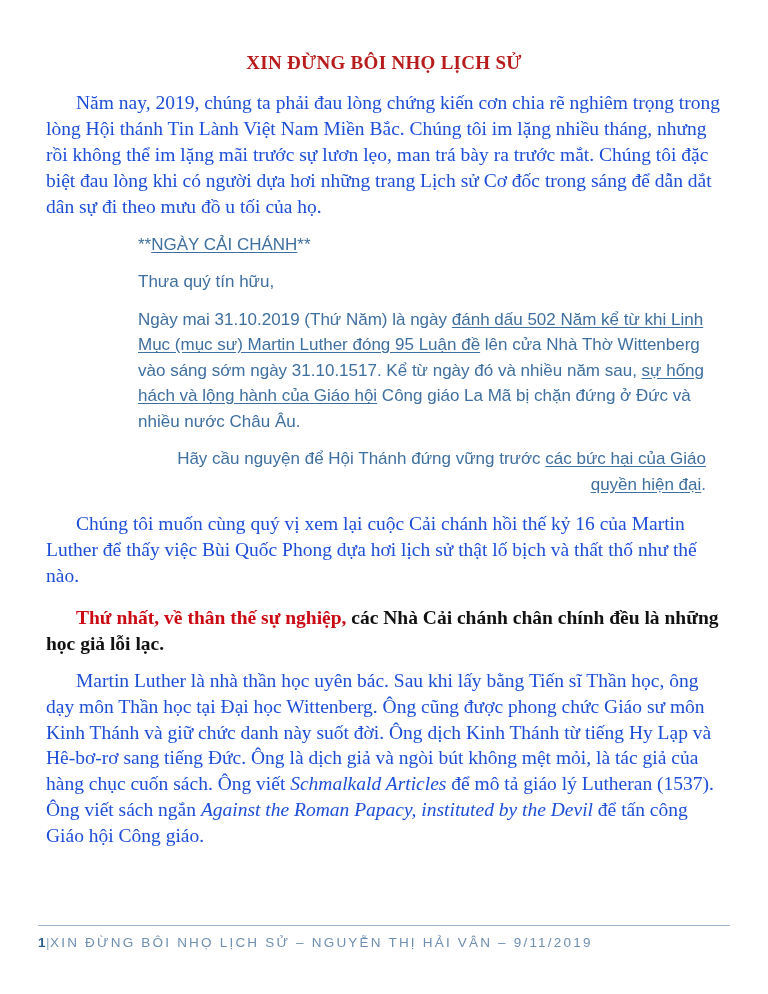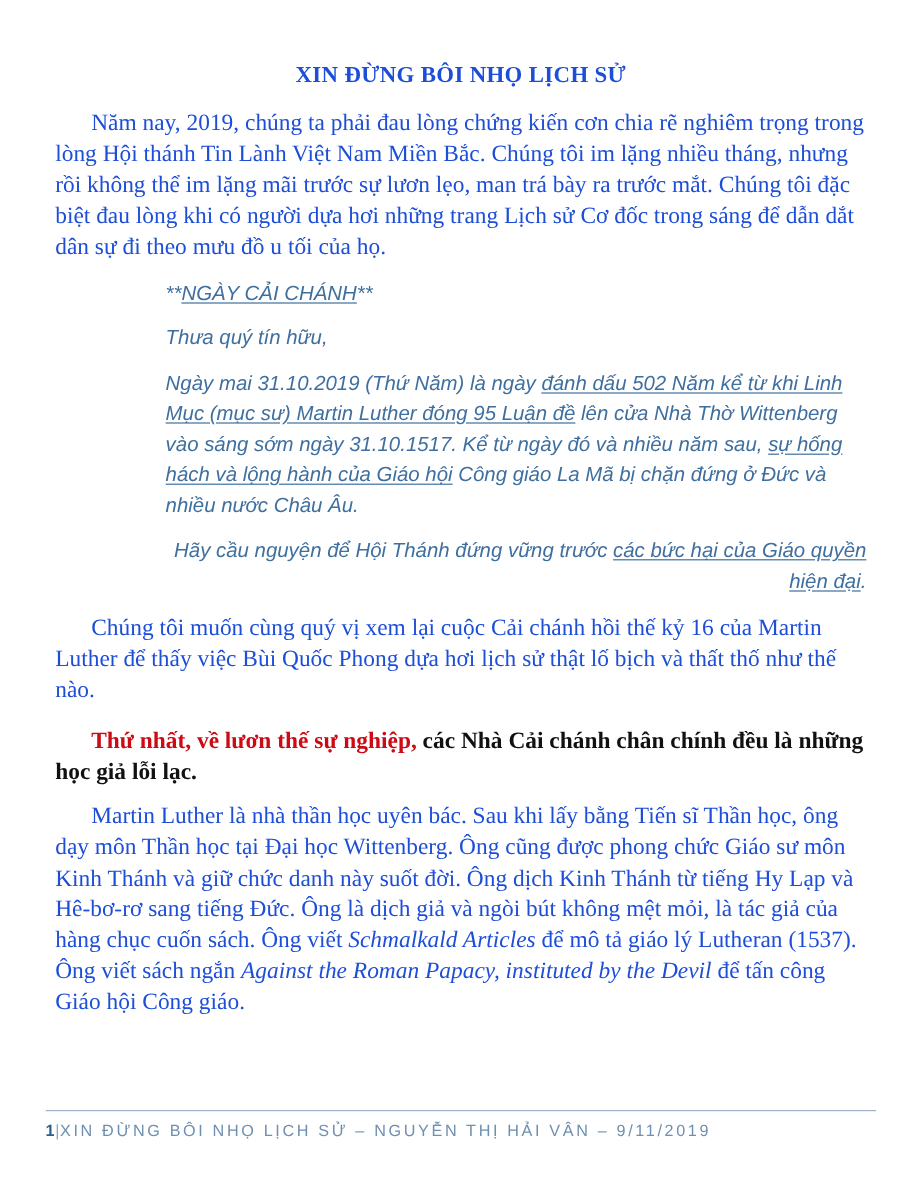--- a/index.html
+++ b/index.html
@@ -22,43 +22,42 @@
     left: 46px;
     top: 52px;
     width: 676px;
   }
   .doc-title {
     text-align: center;
     font-weight: bold;
     font-size: 19px;
     letter-spacing: 0.3px;
     margin: 0 0 16px 0;
-    color: #1d4ed8;
+    color: #b91c1c;
   }
   .para {
     font-size: 19.5px;
     line-height: 1.33;
     text-align: left;
     margin: 0 0 11px 0;
     text-indent: 30px;
     color: #1d4ed8;
   }
   .para i, .para em { font-style: italic; }
 
   .quote-block {
     margin: 12px 0 14px 0;
     padding-left: 92px;
     font-family: "Liberation Sans", "DejaVu Sans", sans-serif;
     color: #3f6f9f;
     font-size: 17px;
     line-height: 1.5;
   }
   .quote-block p {
-    margin: 0 0 12px 0;
-    font-style: italic;
+    margin: 0 16px 12px 0;
   }
   .quote-block p:last-child { margin-bottom: 0; text-align: right; }
   .quote-block u {
     text-decoration: underline;
     text-underline-offset: 2px;
   }
 
   .heading-red {
     font-size: 19.5px;
     line-height: 1.33;
@@ -118,21 +117,21 @@
 
       <p>Thưa quý tín hữu,</p>
 
       <p><span>Ngày mai 31.10.2019 (Thứ Năm) là ngày </span><u>đánh dấu 502 Năm kể từ khi Linh Mục (mục sư) Martin Luther đóng 95 Luận đề</u><span> lên cửa Nhà Thờ Wittenberg vào sáng sớm ngày 31.10.1517. Kể từ ngày đó và nhiều năm sau, </span><u>sự hống hách và lộng hành của Giáo hội</u><span> Công giáo La Mã bị chặn đứng ở Đức và nhiều nước Châu Âu.</span></p>
 
       <p><span>Hãy cầu nguyện để Hội Thánh đứng vững trước </span><u>các bức hại của Giáo quyền hiện đại</u><span>.</span></p>
     </div>
 
     <p class="para"><span>Chúng tôi muốn cùng quý vị xem lại cuộc Cải chánh hồi thế kỷ 16 của Martin Luther để thấy việc Bùi Quốc Phong dựa hơi lịch sử thật lố bịch và thất thố như thế nào.</span></p>
 
-    <p class="heading-red"><span class="red">Thứ nhất, về lươn thế sự nghiệp,</span><span class="blk"> các Nhà Cải chánh chân chính đều là những học giả lỗi lạc.</span></p>
+    <p class="heading-red"><span class="red">Thứ nhất, về thân thế sự nghiệp,</span><span class="blk"> các Nhà Cải chánh chân chính đều là những học giả lỗi lạc.</span></p>
 
     <p class="para"><span>Martin Luther là nhà thần học uyên bác. Sau khi lấy bằng Tiến sĩ Thần học, ông dạy môn Thần học tại Đại học Wittenberg. Ông cũng được phong chức Giáo sư môn Kinh Thánh và giữ chức danh này suốt đời. Ông dịch Kinh Thánh từ tiếng Hy Lạp và Hê-bơ-rơ sang tiếng Đức. Ông là dịch giả và ngòi bút không mệt mỏi, là tác giả của hàng chục cuốn sách. Ông viết </span><i>Schmalkald Articles</i><span> để mô tả giáo lý Lutheran (1537). Ông viết sách ngắn </span><i>Against the Roman Papacy, instituted by the Devil</i><span> để tấn công Giáo hội Công giáo.</span></p>
 
   </div>
 
   <div class="footer">
     <hr class="footer-rule">
     <div class="footer-text"><span class="pagenum">1</span><span class="sep">|</span><span>XIN ĐỪNG BÔI NHỌ LỊCH SỬ – NGUYỄN THỊ HẢI VÂN – 9/11/2019</span></div>
   </div>
 </div>

